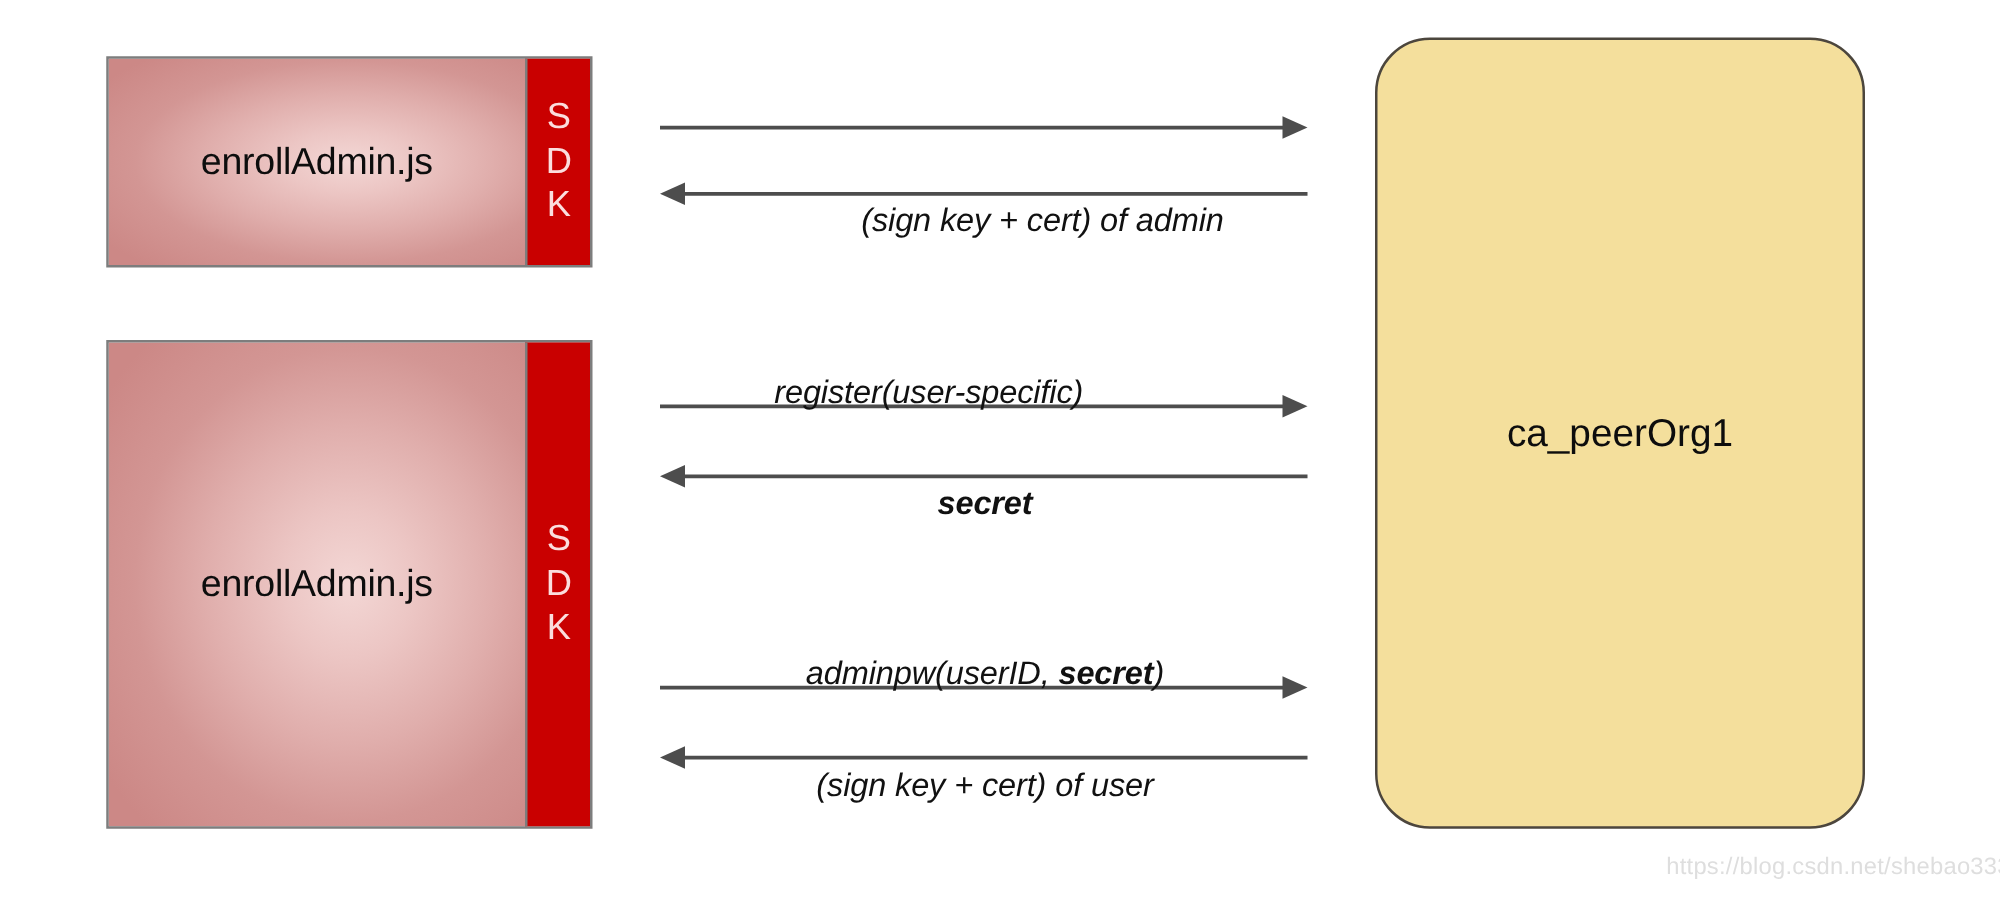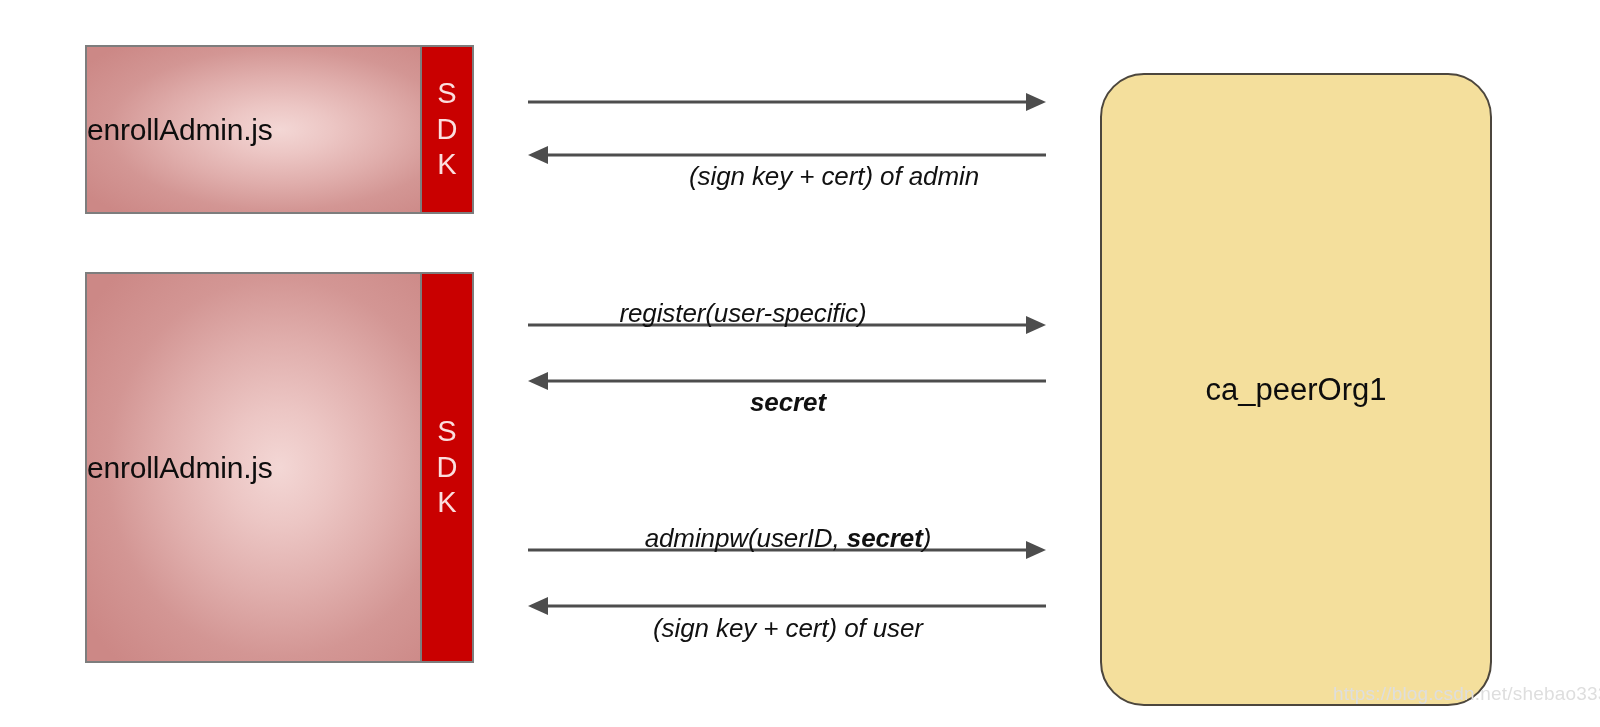--- a/index.html
+++ b/index.html
@@ -34,21 +34,21 @@
         #cc8886 100%);
     display: flex;
     flex-direction: row;
     align-items: stretch;
   }
   .client-body {
     position: relative;
     flex: 1 1 auto;
     display: flex;
     align-items: center;
-    justify-content: flex-start;
+    justify-content: center;
   }
   .client-label {
     font-size: 30px;
     color: #0d0d0d;
     letter-spacing: -0.2px;
     white-space: nowrap;
   }
   .sdk-strip {
     position: relative;
     flex: 0 0 auto;
@@ -72,21 +72,20 @@
   
   .ca-box {
     position: absolute;
     box-sizing: border-box;
     background: #f4df9c;
     border: 2px solid #4c463d;
     border-radius: 44px;
     display: flex;
     align-items: center;
     justify-content: center;
-    margin-top: 43px;
   }
   .ca-label {
     font-size: 31px;
     color: #0d0d0d;
     white-space: nowrap;
   }
 
   
   .arrow {
     position: absolute;

